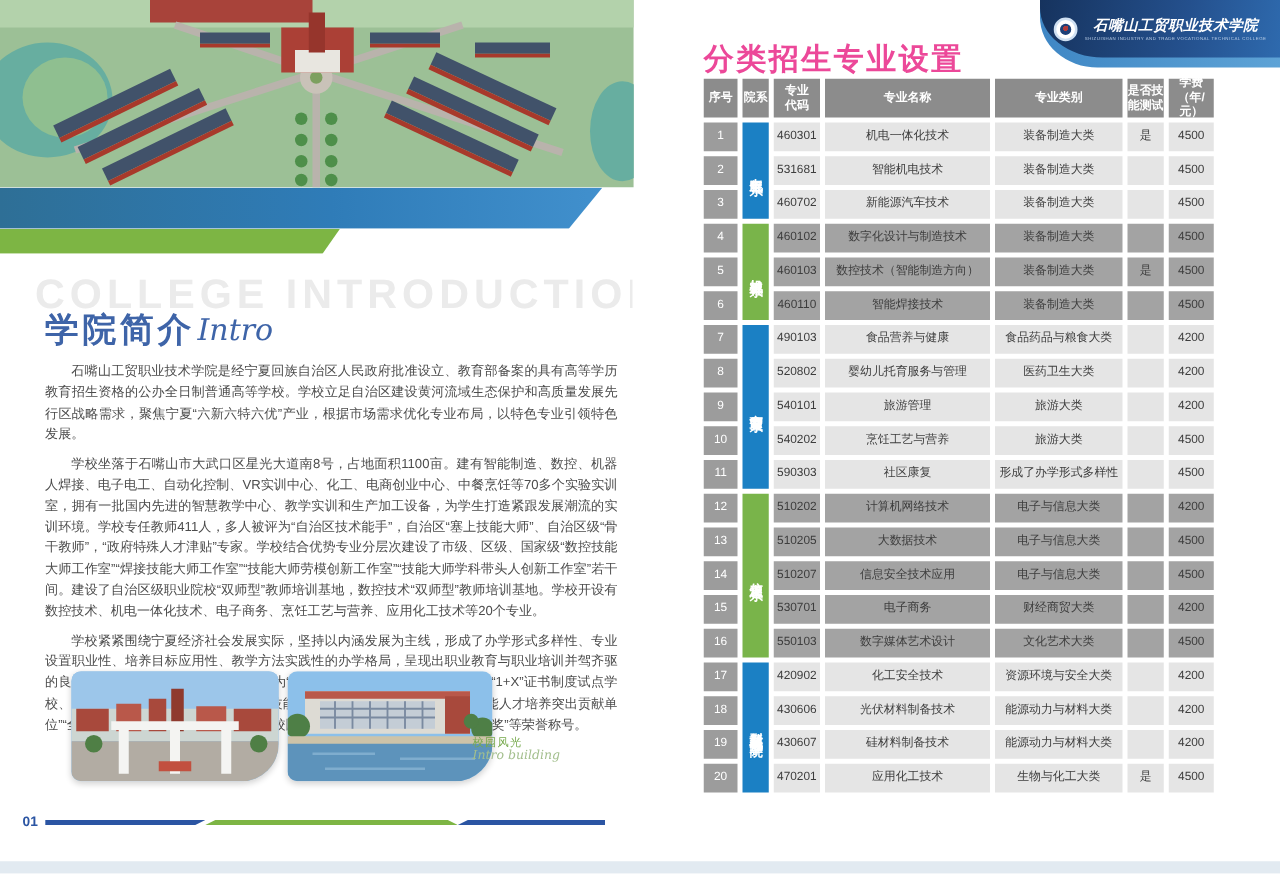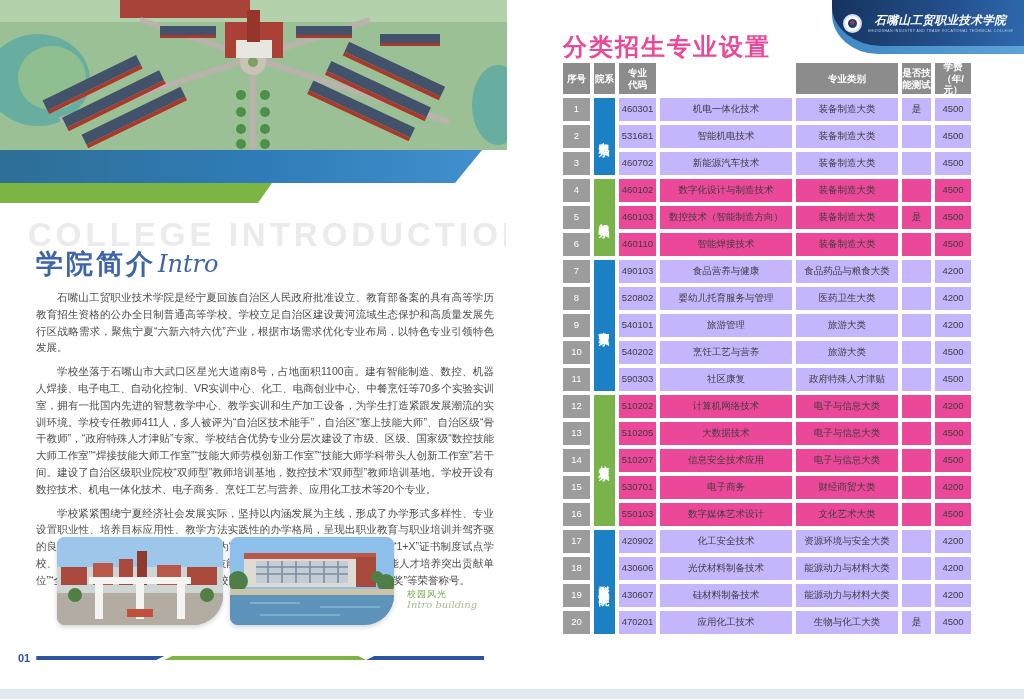--- a/index.html
+++ b/index.html
@@ -21,21 +21,21 @@
   .intro-title { font-size:27px; font-weight:bold; color:#3e64a8; letter-spacing:3px; }
   .intro-script { font-family:"DejaVu Serif",serif; font-style:italic; font-size:24px; color:#3e64a8;
     margin-left:2px; margin-top:4px; }
   .intro-body { position:absolute; left:36px; top:289px; width:458px; }
   .intro-body p { font-size:10.5px; line-height:1.6; color:#4c4c4c; text-align:justify;
     text-indent:2em; margin-bottom:7px; }
   .photo-card { position:absolute; top:537px; height:88px; overflow:hidden;
     border-radius:8px 8px 30px 8px; box-shadow:0 2px 5px rgba(0,0,0,0.18); background:#cfe0ee; }
   #photo-1 { left:57px; width:166px; }
   #photo-2 { left:230px; width:164px; }
-  .campus-caption { position:absolute; left:407px; top:588px; text-align:left; }
+  .campus-caption { position:absolute; left:378px; top:588px; text-align:left; }
   .campus-caption .cap-cn { font-size:9px; color:#76a94c; letter-spacing:1px; }
   .campus-caption .cap-script { font-family:"DejaVu Serif",serif; font-style:italic; font-size:10px;
     color:#a3bf8d; margin-top:-2px; }
 
   
   #page-right { position:absolute; left:512px; top:0; width:512px; height:699px; }
   .banner { position:absolute; right:0; top:0; width:192px; height:54px;
     background:linear-gradient(100deg,#3e86c4,#5ea3d6); border-bottom-left-radius:46px 40px; }
   .banner-inner { position:absolute; right:0; top:0; width:192px; height:46px;
     background:linear-gradient(100deg,#16335e 0%,#24508d 60%,#2e6aae 100%);
@@ -53,22 +53,22 @@
 
   
   #majors-table { position:absolute; left:51px; top:63px; display:grid;
     grid-template-columns:27px 21px 37px 132px 102px 29px 36px;
     grid-template-rows:31px repeat(20, 23px); gap:4px; }
   .th { background:#8c8c8c; color:#ffffff; display:flex; align-items:center; justify-content:center;
     text-align:center; font-size:9.5px; font-weight:bold; line-height:1.2; white-space:pre-line; }
   .cell { display:flex; align-items:center; justify-content:center; font-size:9.5px; color:#3d3d3d;
     text-align:center; line-height:1.1; overflow:hidden; }
   .cell.num { background:#9c9c9c; color:#ffffff; }
-  .cell.blue { background:#c4b5fd; }
-  .cell.green { background:#ec4899; }
+  .cell.blue { background:#e5e5e5; }
+  .cell.green { background:#a3a3a3; }
   .dept { color:#ffffff; font-weight:bold; font-size:10.5px; letter-spacing:1px;
     writing-mode:vertical-rl; text-orientation:upright;
     display:flex; align-items:center; justify-content:center; overflow:hidden; }
   .dept.blue { background:#1b80c4; }
   .dept.green { background:#79b44a; }
 
   
   .footer { position:absolute; top:652px; height:12px; display:flex; align-items:center; }
   #footer-left { left:18px; width:470px; }
   .pg-num { font-size:11px; font-weight:bold; color:#2b55a3; }
@@ -241,20 +241,21 @@
       </div>
     </div>
 
     <div class="page-title">分类招生专业设置</div>
 
     <div id="majors-table">
         <div class="th" style="grid-area: 1 / 1;">序号</div>
         <div class="th" style="grid-area: 1 / 2;">院系</div>
         <div class="th" style="grid-area: 1 / 3;">专业
 代码</div>
+        <div class="th" style="grid-area: 1 / 4;">专业名称</div>
         <div class="th" style="grid-area: 1 / 5;">专业类别</div>
         <div class="th" style="grid-area: 1 / 6;">是否技
 能测试</div>
         <div class="th" style="grid-area: 1 / 7;">学费
 （年/元）</div>
         <div class="dept blue" style="grid-area: 2 / 2 / span 3;">电气工程系</div>
         <div class="cell num" style="grid-area: 2 / 1;">1</div>
         <div class="cell blue" style="grid-area: 2 / 3;">460301</div>
         <div class="cell blue" style="grid-area: 2 / 4;">机电一体化技术</div>
         <div class="cell blue" style="grid-area: 2 / 5;">装备制造大类</div>
@@ -312,21 +313,21 @@
         <div class="cell blue" style="grid-area: 10 / 7;">4200</div>
         <div class="cell num" style="grid-area: 11 / 1;">10</div>
         <div class="cell blue" style="grid-area: 11 / 3;">540202</div>
         <div class="cell blue" style="grid-area: 11 / 4;">烹饪工艺与营养</div>
         <div class="cell blue" style="grid-area: 11 / 5;">旅游大类</div>
         <div class="cell blue" style="grid-area: 11 / 6;"></div>
         <div class="cell blue" style="grid-area: 11 / 7;">4500</div>
         <div class="cell num" style="grid-area: 12 / 1;">11</div>
         <div class="cell blue" style="grid-area: 12 / 3;">590303</div>
         <div class="cell blue" style="grid-area: 12 / 4;">社区康复</div>
-        <div class="cell blue" style="grid-area: 12 / 5;">政府特殊人才津贴</div>
+        <div class="cell blue" style="grid-area: 12 / 5;">形成了办学形式多样性</div>
         <div class="cell blue" style="grid-area: 12 / 6;"></div>
         <div class="cell blue" style="grid-area: 12 / 7;">4500</div>
         <div class="dept green" style="grid-area: 13 / 2 / span 5;">信息工程系</div>
         <div class="cell num" style="grid-area: 13 / 1;">12</div>
         <div class="cell green" style="grid-area: 13 / 3;">510202</div>
         <div class="cell green" style="grid-area: 13 / 4;">计算机网络技术</div>
         <div class="cell green" style="grid-area: 13 / 5;">电子与信息大类</div>
         <div class="cell green" style="grid-area: 13 / 6;"></div>
         <div class="cell green" style="grid-area: 13 / 7;">4200</div>
         <div class="cell num" style="grid-area: 14 / 1;">13</div>

